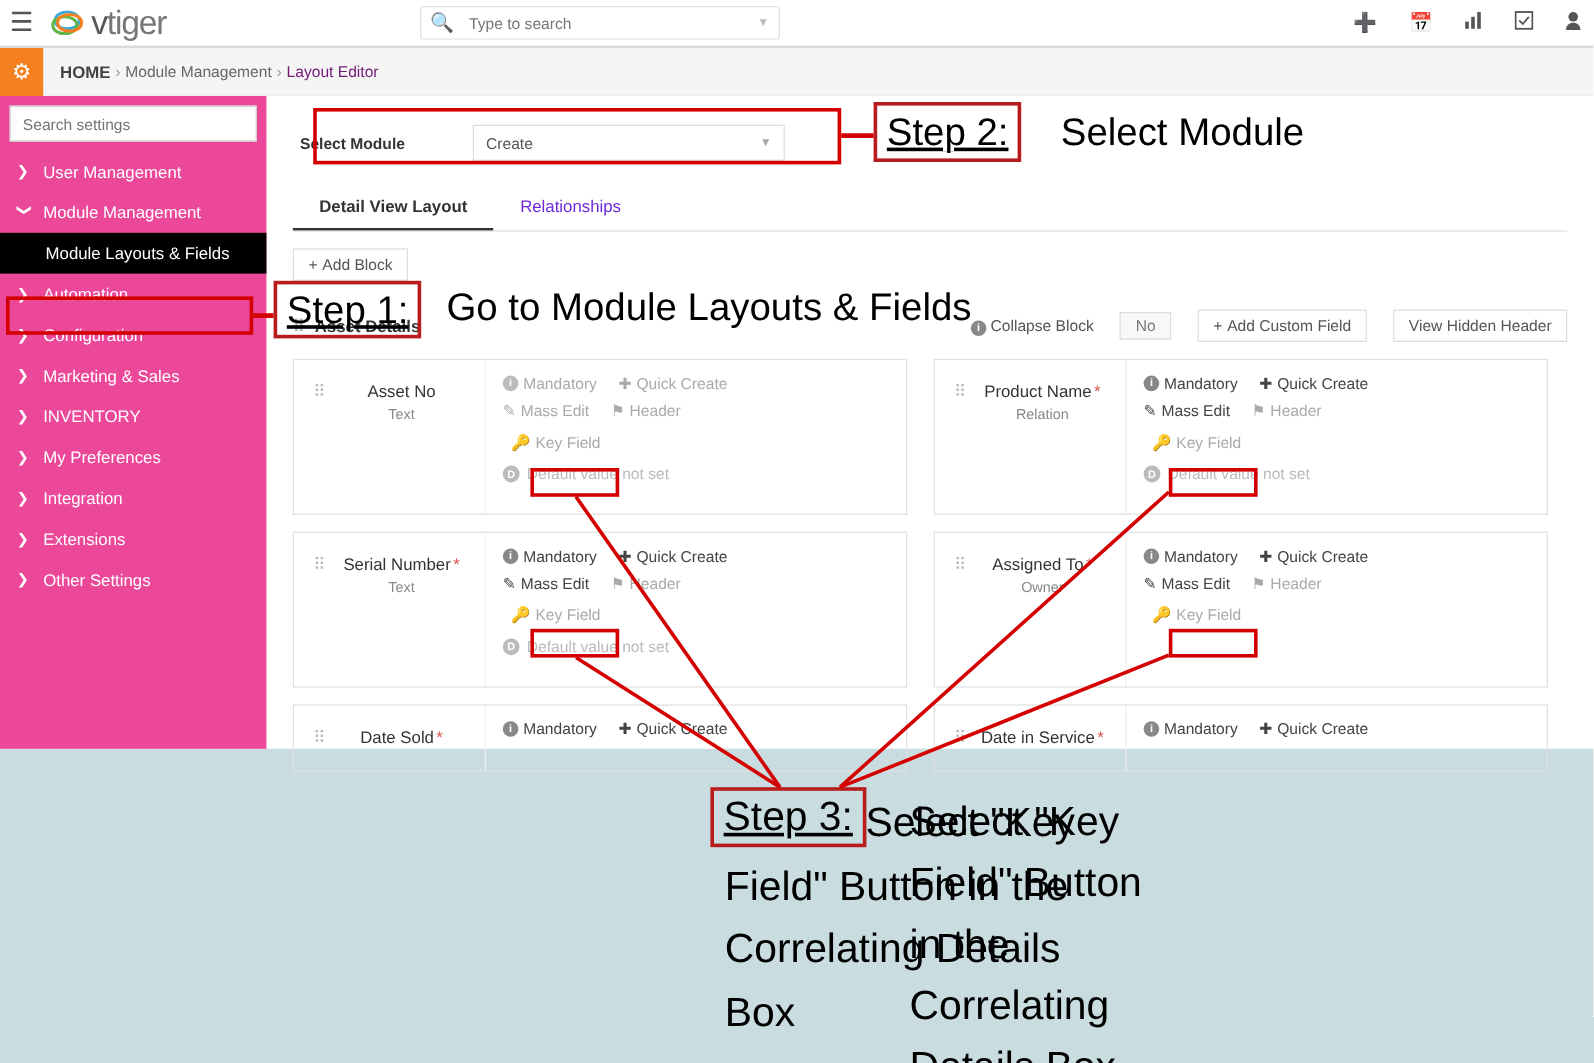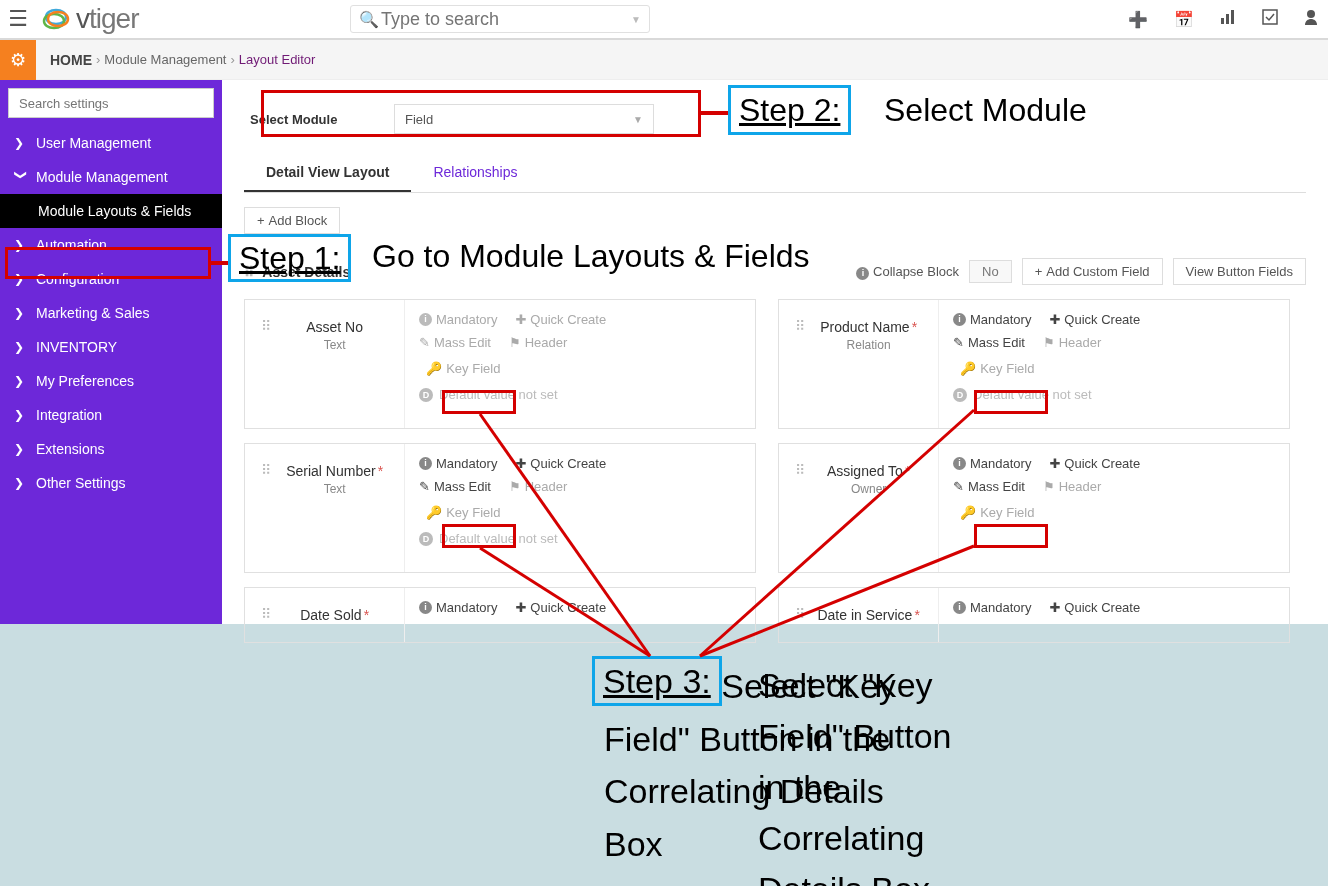--- a/index.html
+++ b/index.html
@@ -4,48 +4,48 @@
 <style>
 *{box-sizing:border-box;margin:0;padding:0;font-family:-apple-system,BlinkMacSystemFont,"Segoe UI",Arial,sans-serif}
 body{width:1328px;height:886px;background:#fff;overflow:hidden;position:relative}
 .topbar{height:40px;border-bottom:2px solid #d9d9d9;display:flex;align-items:center;position:relative}
 .hamburger{width:36px;height:40px;display:flex;align-items:center;justify-content:center;cursor:pointer;color:#555;font-size:22px}
 .logo{display:flex;align-items:flex-start;padding-left:4px}
 .logo-text{font-size:28px;font-weight:400;color:#777;letter-spacing:-1px}
 .logo-text .dark{color:#555;font-weight:500}
 .logo-mark{width:32px;height:32px;margin-right:4px}
 .search-box{position:absolute;left:350px;width:300px;height:28px;border:1px solid #e0e0e0;border-radius:3px;display:flex;align-items:center;padding:0 8px;background:#fff}
-.search-box input{border:none;outline:none;flex:1;font-size:18px;color:#888;margin-left:2px}
+.search-box input{border:none;outline:none;flex:1;font-size:13px;color:#888;margin-left:12px}
 .search-caret{color:#bbb;font-size:10px}
 .top-icons{position:absolute;right:10px;display:flex;gap:26px;align-items:center;color:#555;font-size:16px}
 .gear-bar{height:40px;background:#f5f5f5;border-bottom:1px solid #eee;display:flex;align-items:center}
 .gear-icon{width:36px;height:40px;background:#f5801f;display:flex;align-items:center;justify-content:center;color:#fff;font-size:18px}
 .breadcrumb{display:flex;align-items:center;gap:4px;padding-left:14px;font-size:13px;color:#666}
 .breadcrumb .home{font-weight:600;color:#444;font-size:14px}
 .breadcrumb .sep{color:#999}
 .breadcrumb .current{color:#701a75}
-.sidebar{position:absolute;left:0;top:80px;width:222px;height:544px;background:#6d28d9;color:#fff}
+.sidebar{position:absolute;left:0;top:80px;width:222px;height:544px;background:#ec4899;color:#fff}
 .sidebar-search{margin:8px;height:30px}
 .sidebar-search input{width:100%;height:100%;border:1px solid #ccc;padding:0 10px;font-size:13px;color:#555;background:#fff}
 .side-item{display:flex;align-items:center;padding:9px 14px;font-size:14px;cursor:pointer;color:#fff}
 .side-item .chev{width:14px;margin-right:8px;font-size:12px;display:inline-block}
 .side-sub{padding-left:38px;font-size:14px;padding-top:9px;padding-bottom:9px;cursor:pointer;color:#fff}
 .side-sub.active{background:#000}
 .content{position:absolute;left:222px;top:80px;right:0;padding:0 22px}
 .select-module-row{display:flex;align-items:center;margin-top:24px;margin-bottom:20px}
 .select-module-label{font-size:13px;font-weight:600;color:#333;width:150px;padding-left:6px}
 .select-module-dd{width:260px;height:30px;border:1px solid #ddd;display:flex;align-items:center;justify-content:space-between;padding:0 10px;font-size:13px;color:#555;background:#fff}
 .select-module-dd .caret{color:#aaa;font-size:10px}
 .tab-row{border-bottom:1px solid #ddd;display:flex;margin-top:20px}
 .tab{padding:10px 22px;font-size:14px;color:#6d28d9;cursor:pointer;border-bottom:2px solid transparent}
 .tab.active{color:#333;font-weight:600;border-bottom:2px solid #333}
 .add-block-btn{margin-top:14px;padding:5px 12px;border:1px solid #ddd;font-size:13px;color:#555;background:#fff;display:inline-flex;align-items:center;gap:4px;cursor:pointer}
 .block-header{display:flex;align-items:center;margin-top:24px;justify-content:space-between}
 .block-title{display:flex;align-items:center;gap:8px;font-size:14px;font-weight:600;color:#333}
-.block-actions{display:flex;align-items:center;gap:10px}
+.block-actions{display:flex;align-items:center;gap:22px}
 .block-actions .lbl{font-size:13px;color:#555}
 .no-toggle{border:1px solid #ddd;padding:3px 12px;font-size:13px;color:#777;background:#f8f8f8}
 .btn-outline{border:1px solid #ddd;padding:5px 12px;font-size:13px;color:#555;background:#fff;cursor:pointer;display:inline-flex;align-items:center;gap:4px}
 .field-grid{display:flex;gap:22px;margin-top:14px;flex-wrap:wrap}
 .field-col{display:flex;flex-direction:column;gap:14px;width:512px}
 .field-card{border:1px solid #e0e0e0;display:flex;min-height:130px}
 .field-left{width:160px;border-right:1px solid #eee;display:flex;align-items:flex-start;padding:18px 16px;gap:10px}
 .field-name{text-align:center;flex:1}
 .field-name .name{font-size:14px;color:#333;font-weight:400}
 .field-name .type{font-size:12px;color:#888;display:block;margin-top:2px}
@@ -54,21 +54,21 @@
 .field-right{flex:1;padding:12px 14px;font-size:13px;color:#aaa}
 .fr-row{display:flex;gap:18px;align-items:center;margin-bottom:8px}
 .fr-item{display:inline-flex;align-items:center;gap:4px}
 .fr-item.on{color:#444}
 .key-field{border:1px solid transparent;padding:2px 6px;display:inline-flex;align-items:center;gap:4px}
 .default-row{margin-top:6px;color:#bbb;display:flex;align-items:center;gap:6px}
 .circle-d{display:inline-flex;width:14px;height:14px;border-radius:50%;background:#bbb;color:#fff;font-size:9px;align-items:center;justify-content:center;font-weight:bold}
 .red-box{border:3px solid #d40000;position:absolute}
 .step-text{position:absolute;font-size:30px;color:#000}
 .step-label{text-decoration:underline;font-weight:400}
-.step-box{border:3px solid #0ea5e9;position:absolute;padding:0 8px;display:flex;align-items:center}
+.step-box{border:3px solid #b91c1c;position:absolute;padding:0 8px;display:flex;align-items:center}
 .bottom-bg{position:absolute;left:0;top:624px;width:1328px;height:262px;background:#c9dde1}
 svg.lines{position:absolute;left:0;top:0;pointer-events:none}
 .info-icon{display:inline-block;width:13px;height:13px;border-radius:50%;background:#888;color:#fff;font-size:9px;text-align:center;line-height:13px;font-weight:bold}
 .info-icon.light{background:#bbb}
 </style>
 </head>
 <body>
 
 <div class="bottom-bg"></div>
 
@@ -167,21 +167,21 @@
   <div class="side-item">
       <span class="chev">❯</span>
       <span>Other Settings</span>
     </div>
 </div>
 
 <div class="content">
   <div class="select-module-row">
     <div class="select-module-label">Select Module</div>
     <div class="select-module-dd">
-      <span>Field</span>
+      <span>Create</span>
       <span class="caret">▼</span>
     </div>
   </div>
 
   <div class="tab-row">
     <div class="tab active">Detail View Layout</div>
     <div class="tab">Relationships</div>
   </div>
 
   <button class="add-block-btn">
@@ -194,21 +194,21 @@
       <span class="grip">⠿</span>
       <span>Asset Details</span>
     </div>
     <div class="block-actions">
       <span class="lbl"><span class="info-icon">i</span> <span>Collapse Block</span></span>
       <span class="no-toggle">No</span>
       <button class="btn-outline">
           <span>+</span>
           <span>Add Custom Field</span>
         </button>
-      <button class="btn-outline">View Button Fields</button>
+      <button class="btn-outline">View Hidden Header</button>
     </div>
   </div>
 
   <div class="field-grid">
 
     <div class="field-col">
 
       <div class="field-card">
         <div class="field-left">
           <span class="grip">⠿</span>

